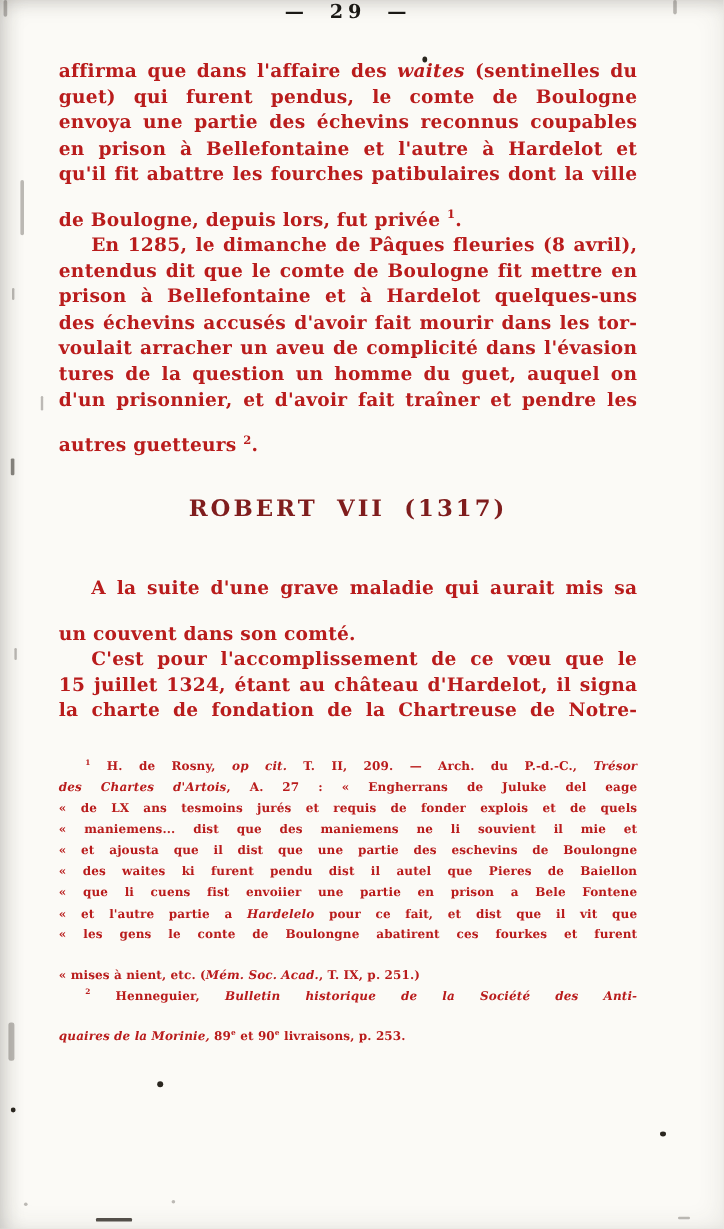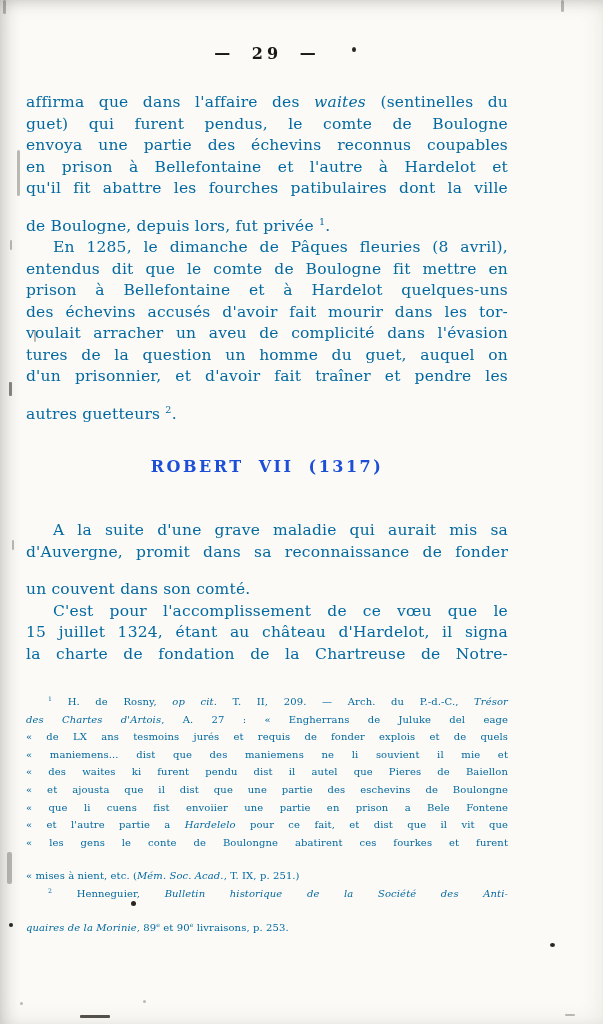--- a/index.html
+++ b/index.html
@@ -13,64 +13,63 @@
     position: relative;
     width: 603px; height: 1024px;
     background: #fbfaf6;
     color: #161412;
     box-shadow: inset 0 0 22px rgba(60,55,45,0.10),
                 inset 14px 0 18px -12px rgba(40,38,32,0.22),
                 inset 0 12px 14px -10px rgba(40,38,32,0.14);
   }
   .column {
     position: absolute;
-    left: 26px; top: 0;
+    left: 49px; top: 0;
     width: 482px;
-    padding-top: 44px;
   }
   .page-number {
     text-align: center;
     font-size: 16px;
     font-weight: 700;
     letter-spacing: 4px;
     word-spacing: 8px;
     height: 22px;
     color: #1a1814;
   }
   .text-content { margin-top: 26px; }
   .para { margin: 0; }
   .line {
     text-align: justify;
     text-align-last: justify;
     white-space: normal;
-    font-weight: 400;
-    color: #0369a1;
+    font-weight: 700;
+    color: #b91c1c;
   }
   .para.body .line {
     font-size: 15.5px;
     line-height: 21.5px;
     letter-spacing: 0.2px;
   }
   .para.footnote .line {
     font-size: 10px;
     line-height: 17.6px;
     letter-spacing: 0.1px;
   }
   .line.endline { text-align: left; text-align-last: left; margin-top: 16px; }
   .line.indent { text-indent: 27px; }
   .para.footnote .line.indent { text-indent: 22px; }
   .para.body + .para.footnote { margin-top: 28px; }
   .heading {
     text-align: center;
-    font-size: 16px;
+    font-size: 19px;
     font-weight: 700;
     letter-spacing: 2.5px;
     word-spacing: 7px;
     margin: 32px 0 44px 0;
-    color: #1d4ed8;
+    color: #7f1d1d;
   }
   .i { font-style: italic; }
   .sup {
     vertical-align: super;
     font-size: 0.62em;
     line-height: 0;
   }
   
   .artifact {
     position: absolute;
@@ -102,35 +101,34 @@
           <div class="line"><span>prison à Bellefontaine et à Hardelot quelques-uns</span></div>
           <div class="line"><span>des échevins accusés d'avoir fait mourir dans les tor-</span></div>
           <div class="line"><span>voulait arracher un aveu de complicité dans l'évasion</span></div>
           <div class="line"><span>tures de la question un homme du guet, auquel on</span></div>
           <div class="line"><span>d'un prisonnier, et d'avoir fait traîner et pendre les</span></div>
           <div class="line endline"><span>autres guetteurs </span><span class="sup">2</span><span>.</span></div>
         </div>
         <div class="heading">ROBERT VII (1317)</div>
         <div class="para body">
           <div class="line indent"><span>A la suite d'une grave maladie qui aurait mis sa</span></div>
-          <div class="line"><span>d'Auvergne, promit dans sa reconnaissance de fonder</span></div>
           <div class="line endline"><span>un couvent dans son comté.</span></div>
         </div>
         <div class="para body">
           <div class="line indent"><span>C'est pour l'accomplissement de ce vœu que le</span></div>
           <div class="line"><span>15 juillet 1324, étant au château d'Hardelot, il signa</span></div>
           <div class="line"><span>la charte de fondation de la Chartreuse de Notre-</span></div>
         </div>
         <div class="para footnote">
           <div class="line indent"><span class="sup">1</span><span> H. de Rosny, </span><span class="i">op cit.</span><span> T. II, 209. — Arch. du P.-d.-C., </span><span class="i">Trésor</span></div>
           <div class="line"><span class="i">des Chartes d'Artois</span><span>, A. 27 : « Engherrans de Juluke del eage</span></div>
           <div class="line"><span>« de LX ans tesmoins jurés et requis de fonder explois et de quels</span></div>
           <div class="line"><span>« maniemens... dist que des maniemens ne li souvient il mie et</span></div>
+          <div class="line"><span>« et ajousta que il dist que une partie des eschevins de Boulongne</span></div>
           <div class="line"><span>« des waites ki furent pendu dist il autel que Pieres de Baiellon</span></div>
-          <div class="line"><span>« et ajousta que il dist que une partie des eschevins de Boulongne</span></div>
           <div class="line"><span>« que li cuens fist envoiier une partie en prison a Bele Fontene</span></div>
           <div class="line"><span>« et l'autre partie a </span><span class="i">Hardelelo</span><span> pour ce fait, et dist que il vit que</span></div>
           <div class="line"><span>« les gens le conte de Boulongne abatirent ces fourkes et furent</span></div>
           <div class="line endline"><span>« mises à nient, etc. (</span><span class="i">Mém. Soc. Acad.</span><span>, T. IX, p. 251.)</span></div>
         </div>
         <div class="para footnote">
           <div class="line indent"><span class="sup">2</span><span> Henneguier, </span><span class="i">Bulletin historique de la Société des Anti-</span></div>
           <div class="line endline"><span class="i">quaires de la Morinie,</span><span> 89</span><span class="sup">e</span><span> et 90</span><span class="sup">e</span><span> livraisons, p. 253.</span></div>
         </div>
       </div>

